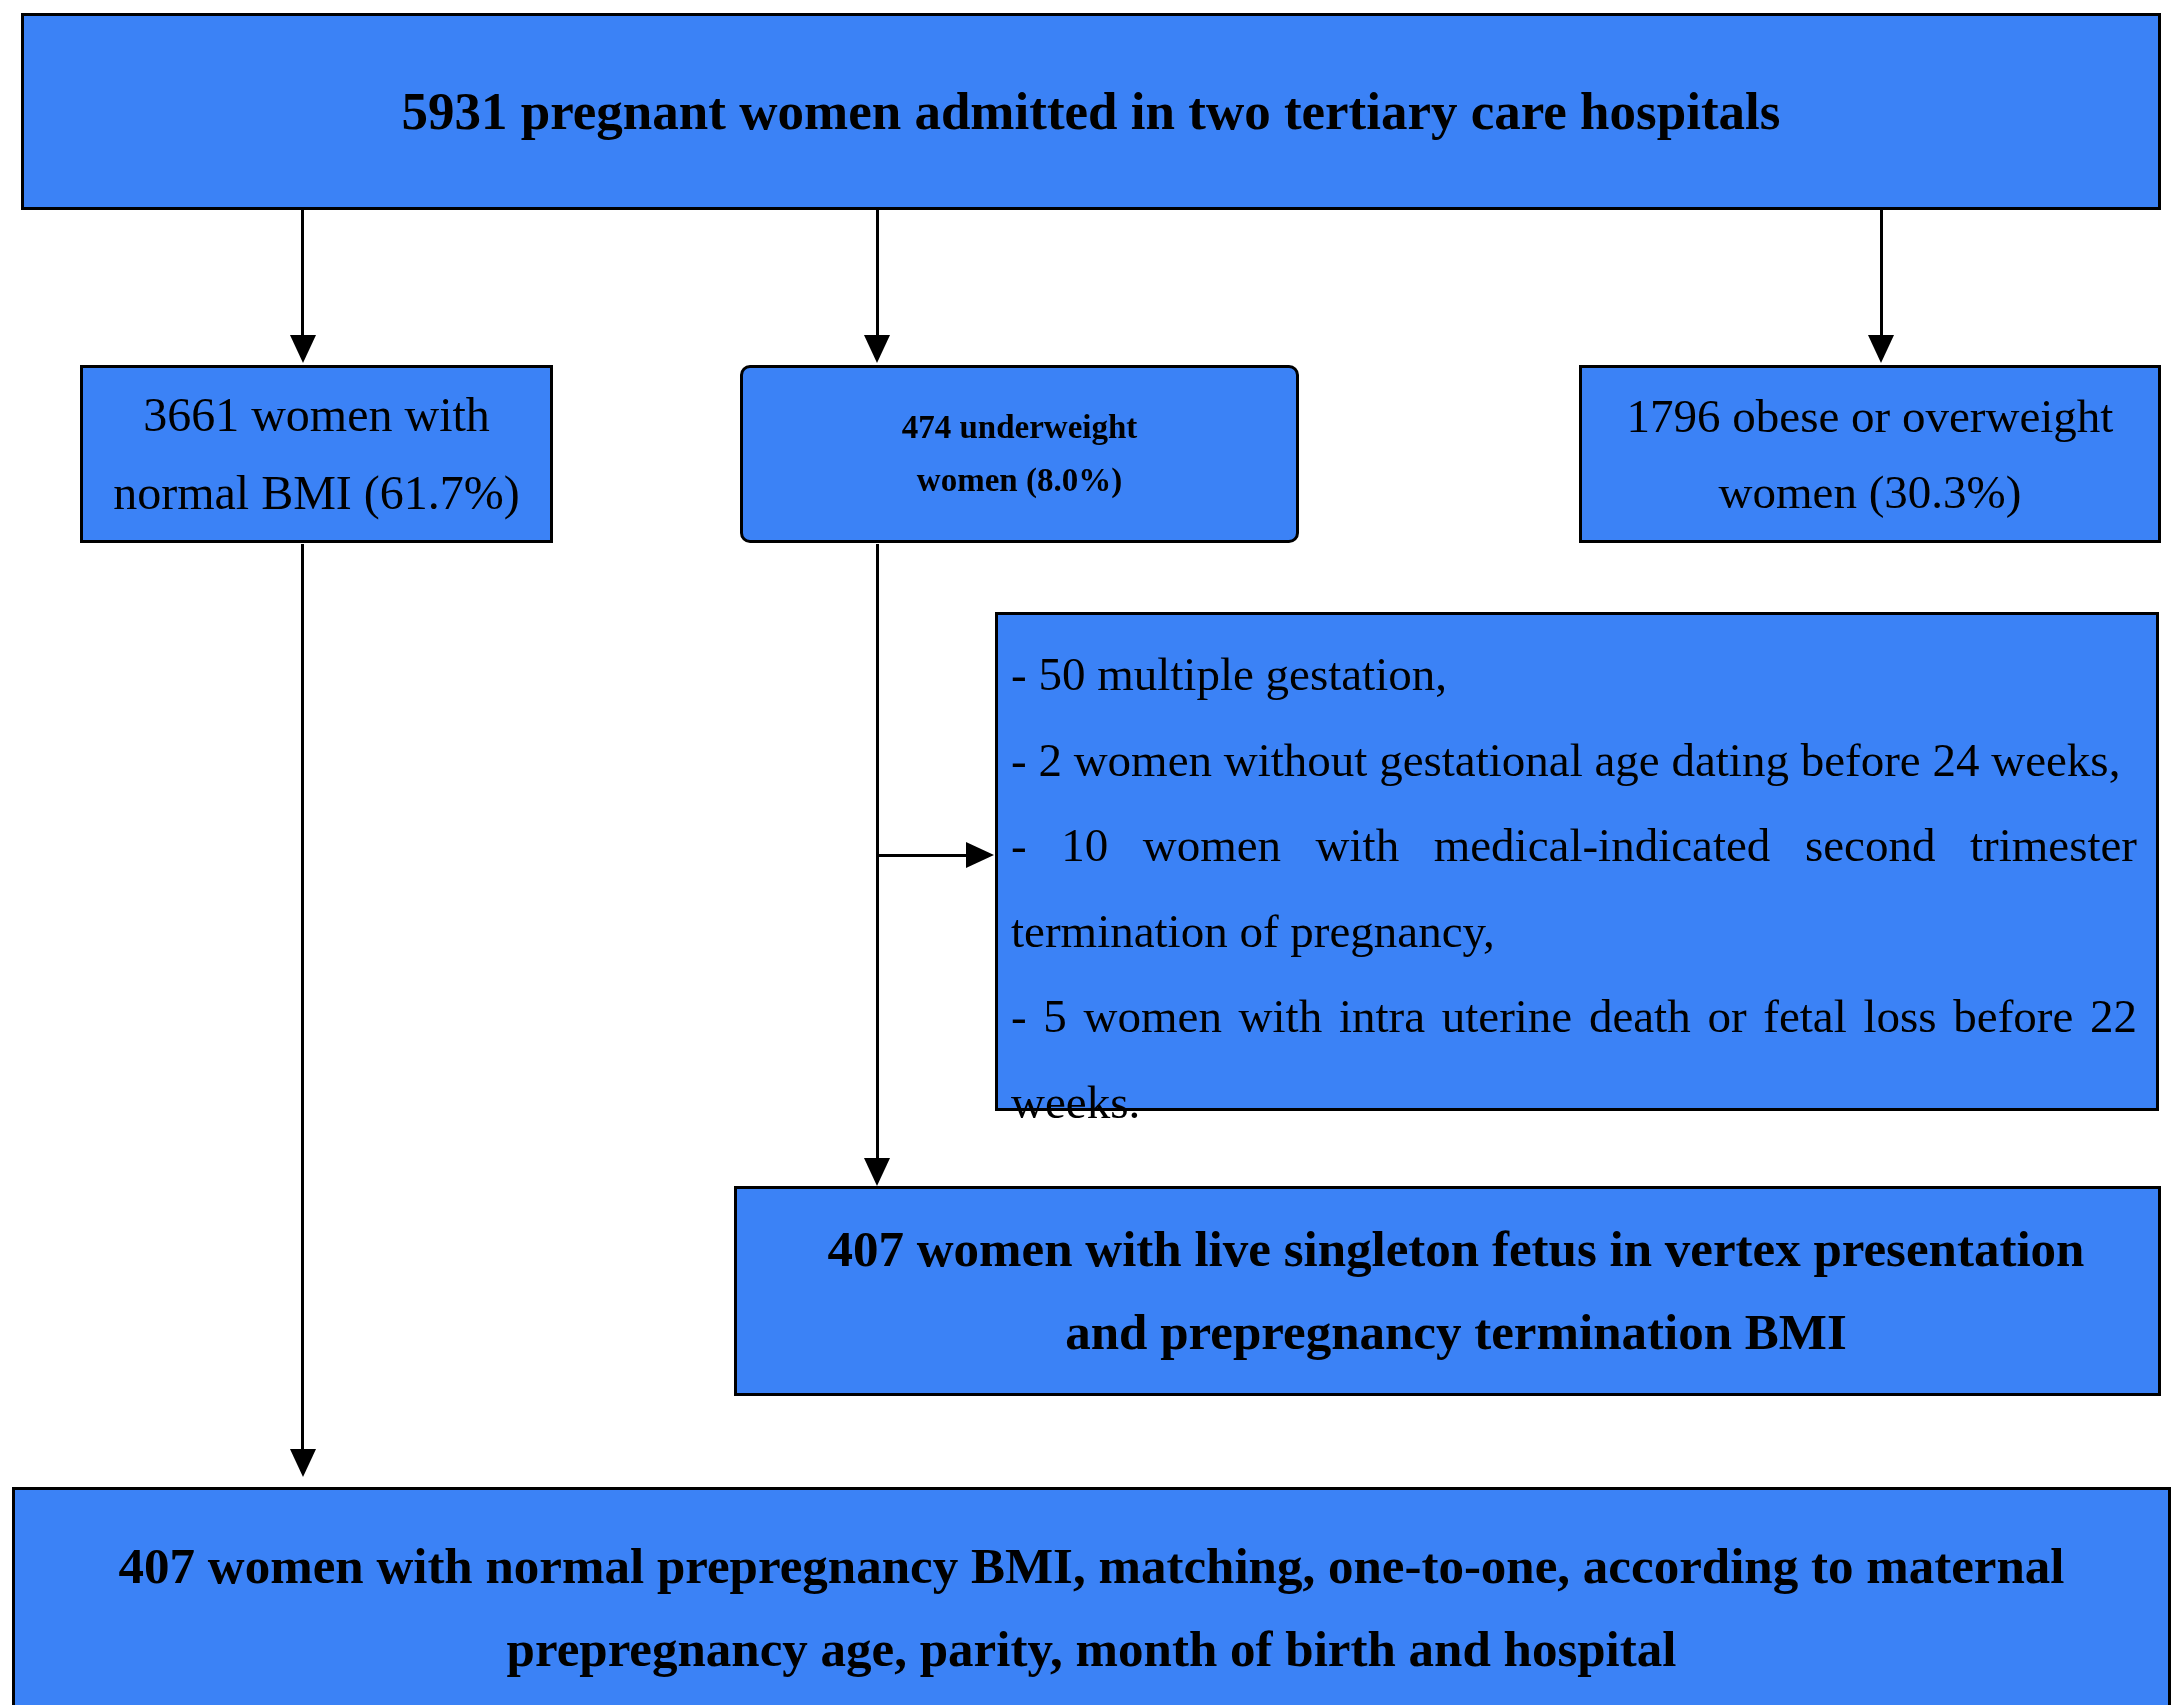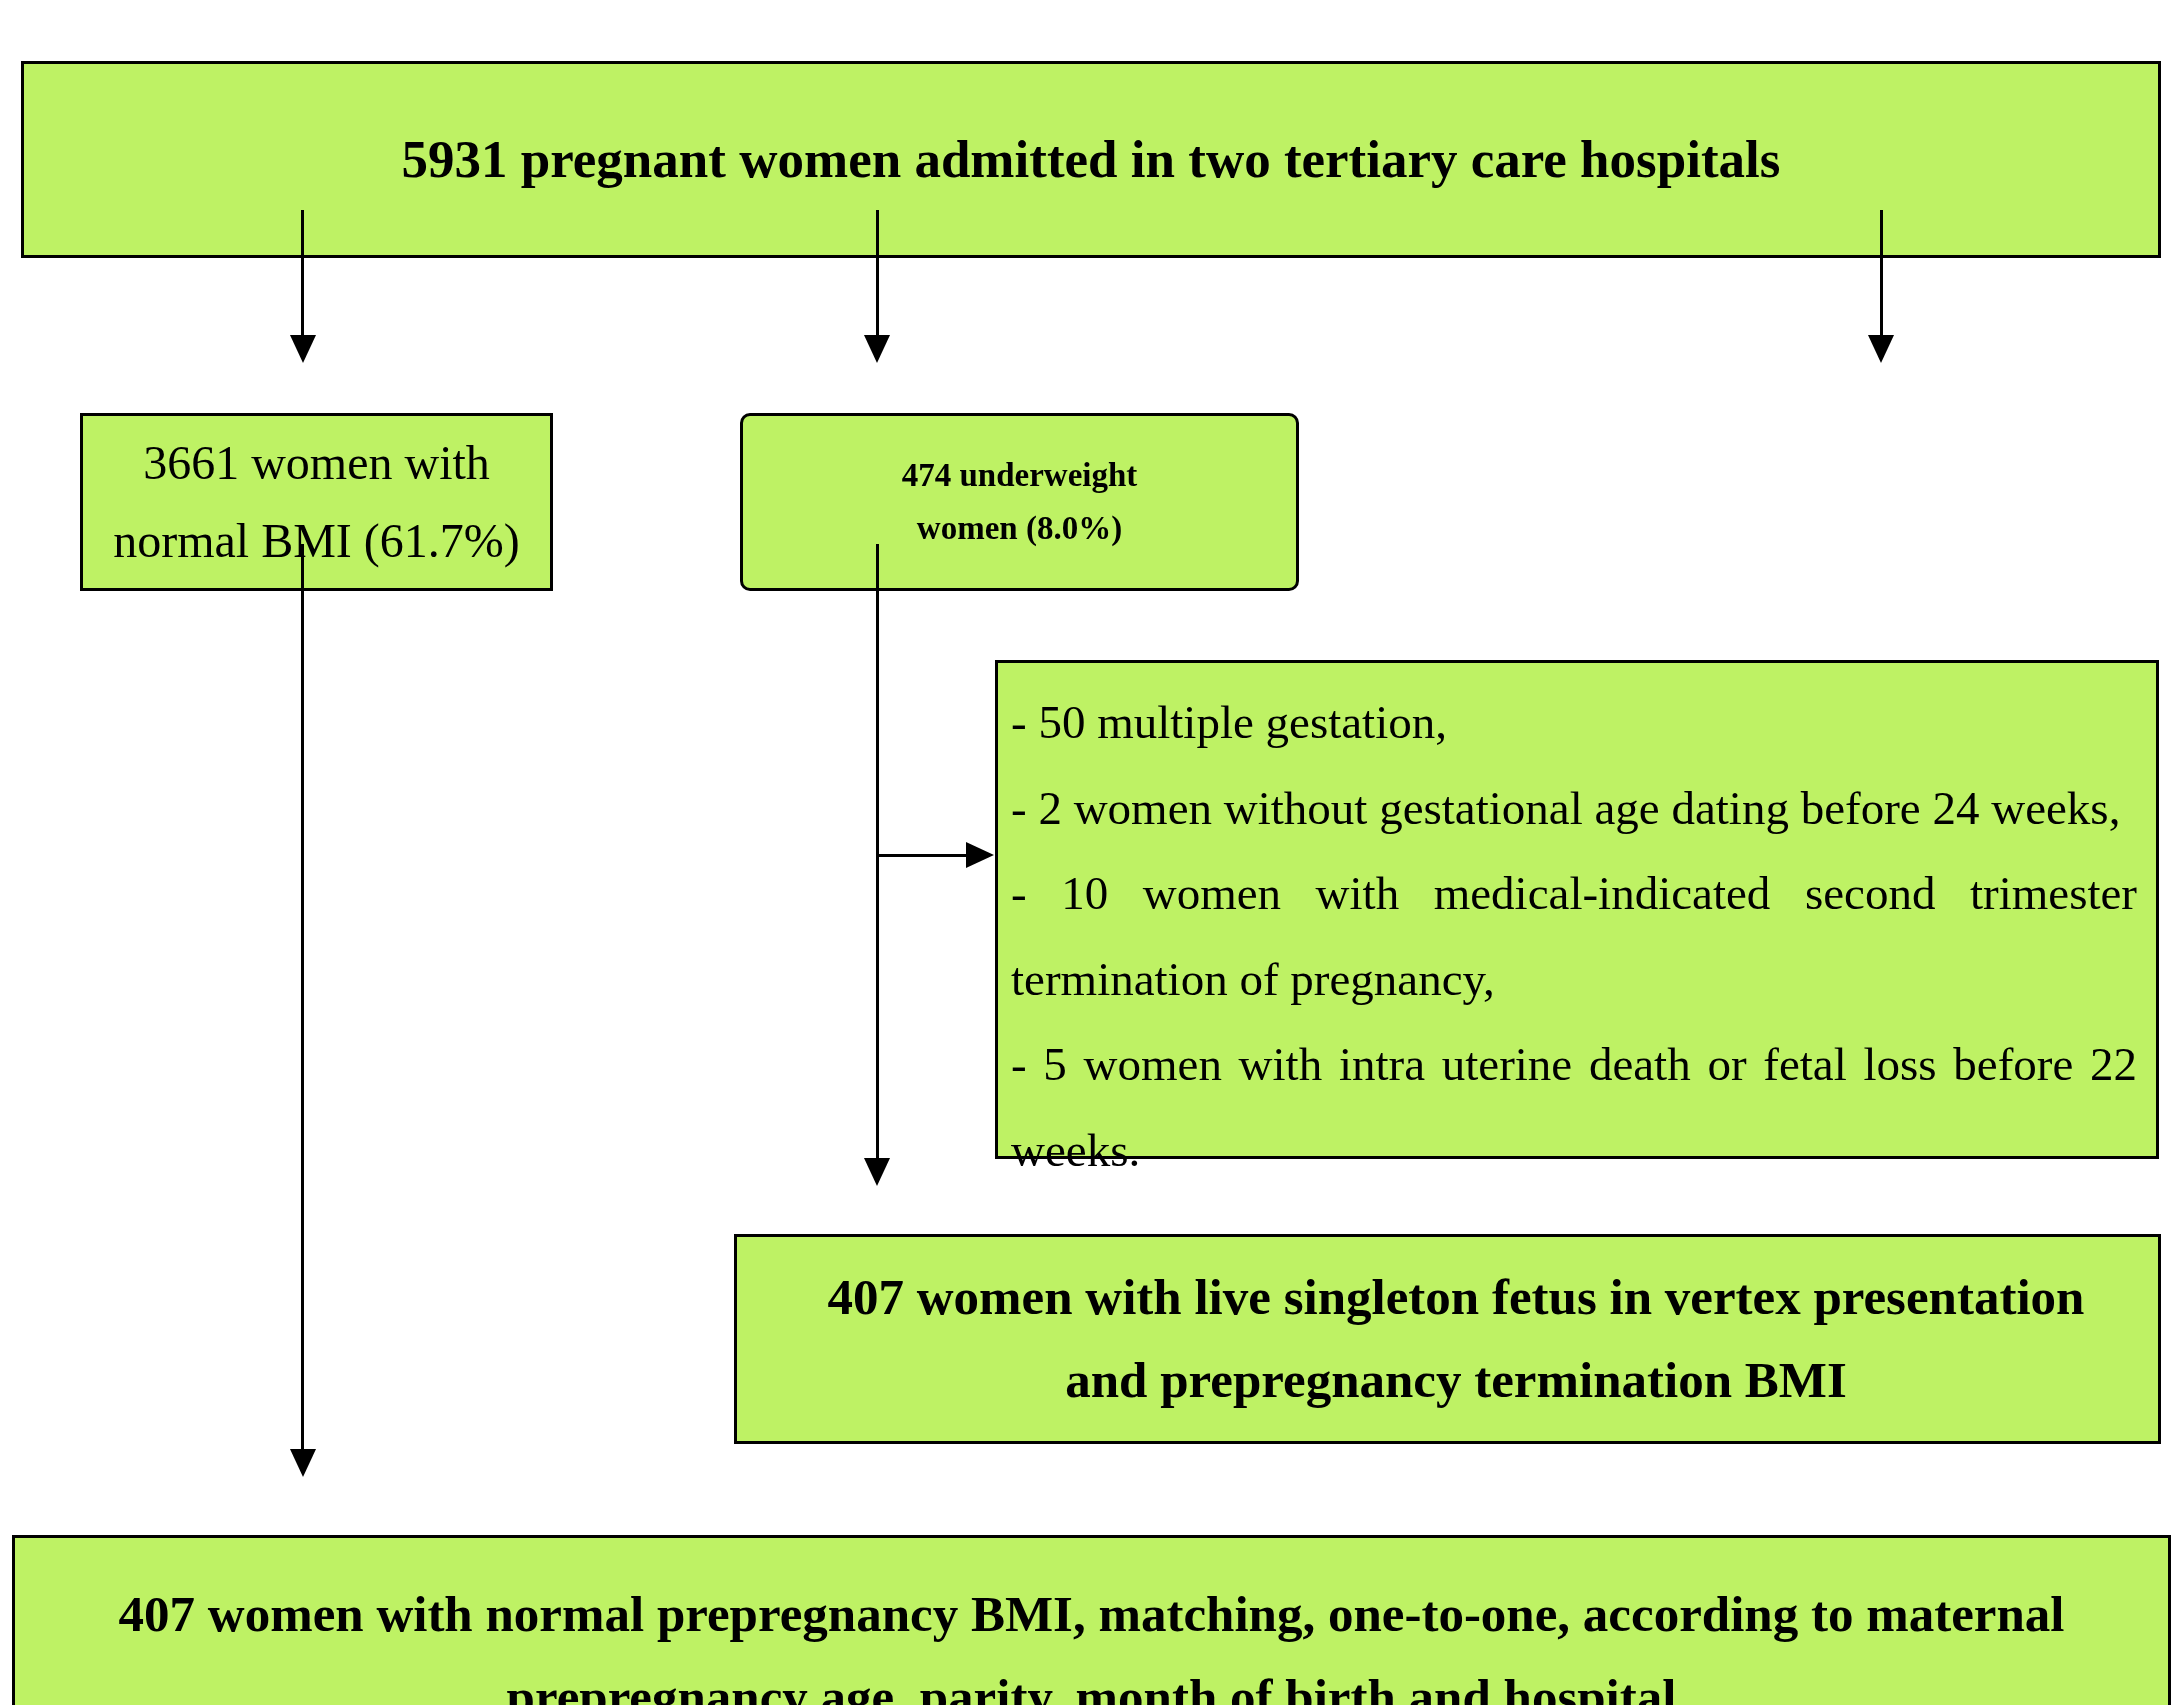--- a/index.html
+++ b/index.html
@@ -13,26 +13,25 @@
     height: 1706px;
     background: #ffffff;
     font-family: "Liberation Serif", "DejaVu Serif", serif;
     color: #000000;
     overflow: hidden;
   }
   .box {
     position: absolute;
     box-sizing: border-box;
     border: 3.5px solid #000000;
-    background: #bef264;
+    background: #3b82f6;
     display: flex;
     align-items: center;
     justify-content: flex-start;
     text-align: center;
-    margin-top: 48px;
   }
   .box .txt {
     display: block;
     width: 100%;
     padding: 0 12px;
     box-sizing: border-box;
     line-height: 1.62;
   }
   .bold .txt { font-weight: bold; }
 
@@ -133,20 +132,23 @@
   <div class="arrow-down" style="left:1868px; top:335px;"></div>
 
   <div class="box" id="box-normal">
     <span class="txt"><span>3661 women with</span><br><span>normal BMI (61.7%)</span></span>
   </div>
 
   <div class="box bold" id="box-underweight">
     <span class="txt"><span>474 underweight</span><br><span>women (8.0%)</span></span>
   </div>
 
+  <div class="box" id="box-obese">
+    <span class="txt"><span>1796 obese or overweight</span><br><span>women (30.3%)</span></span>
+  </div>
 
   <div class="vline" style="left:301px; top:544px; height:908px;"></div>
   <div class="arrow-down" style="left:290px; top:1449px;"></div>
 
   <div class="vline" style="left:876px; top:544px; height:619px;"></div>
   <div class="arrow-down" style="left:864px; top:1158px;"></div>
 
   <div class="hline" style="left:876px; top:854px; width:91px;"></div>
   <div class="arrow-right" style="left:966px; top:842px;"></div>
 

